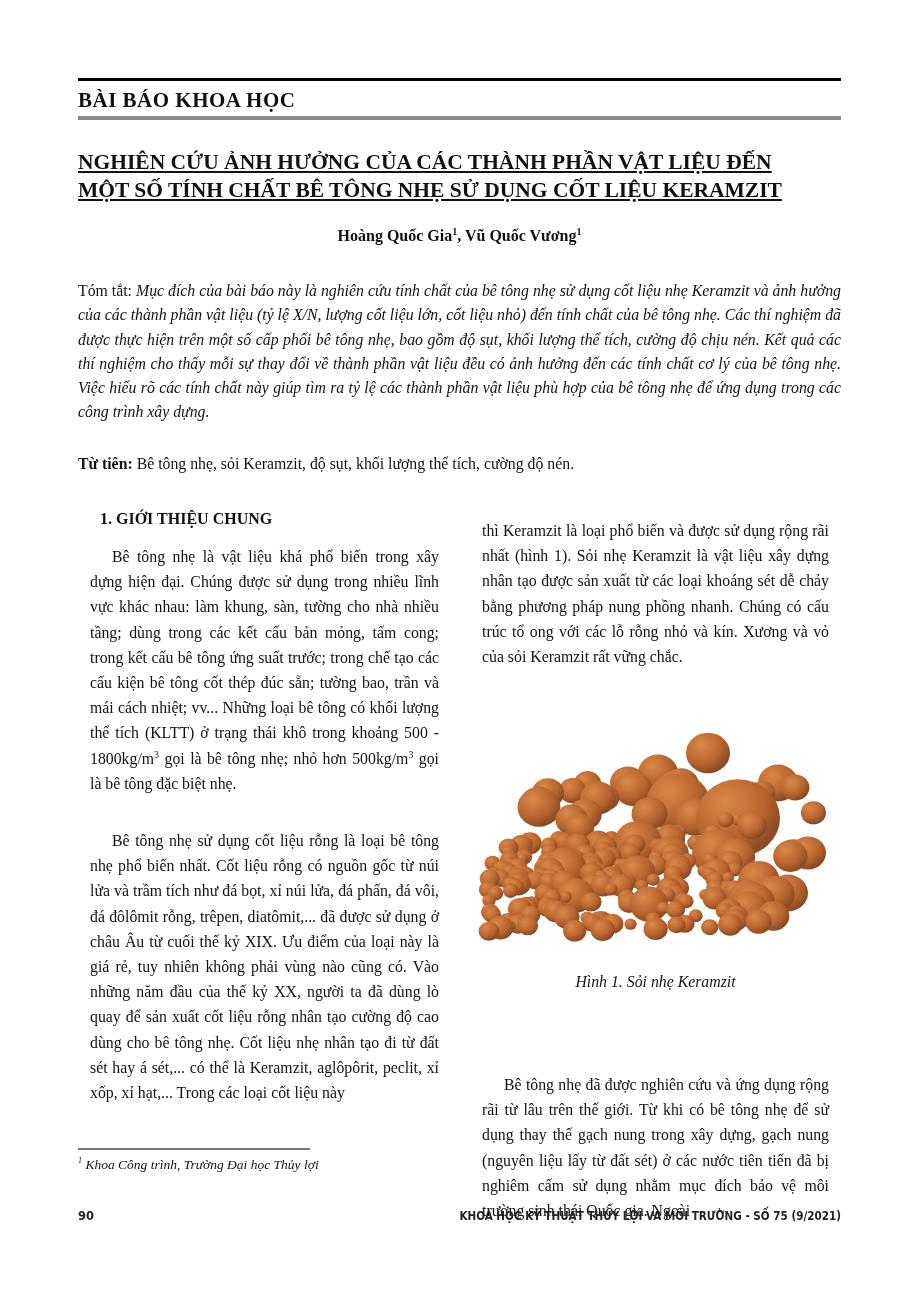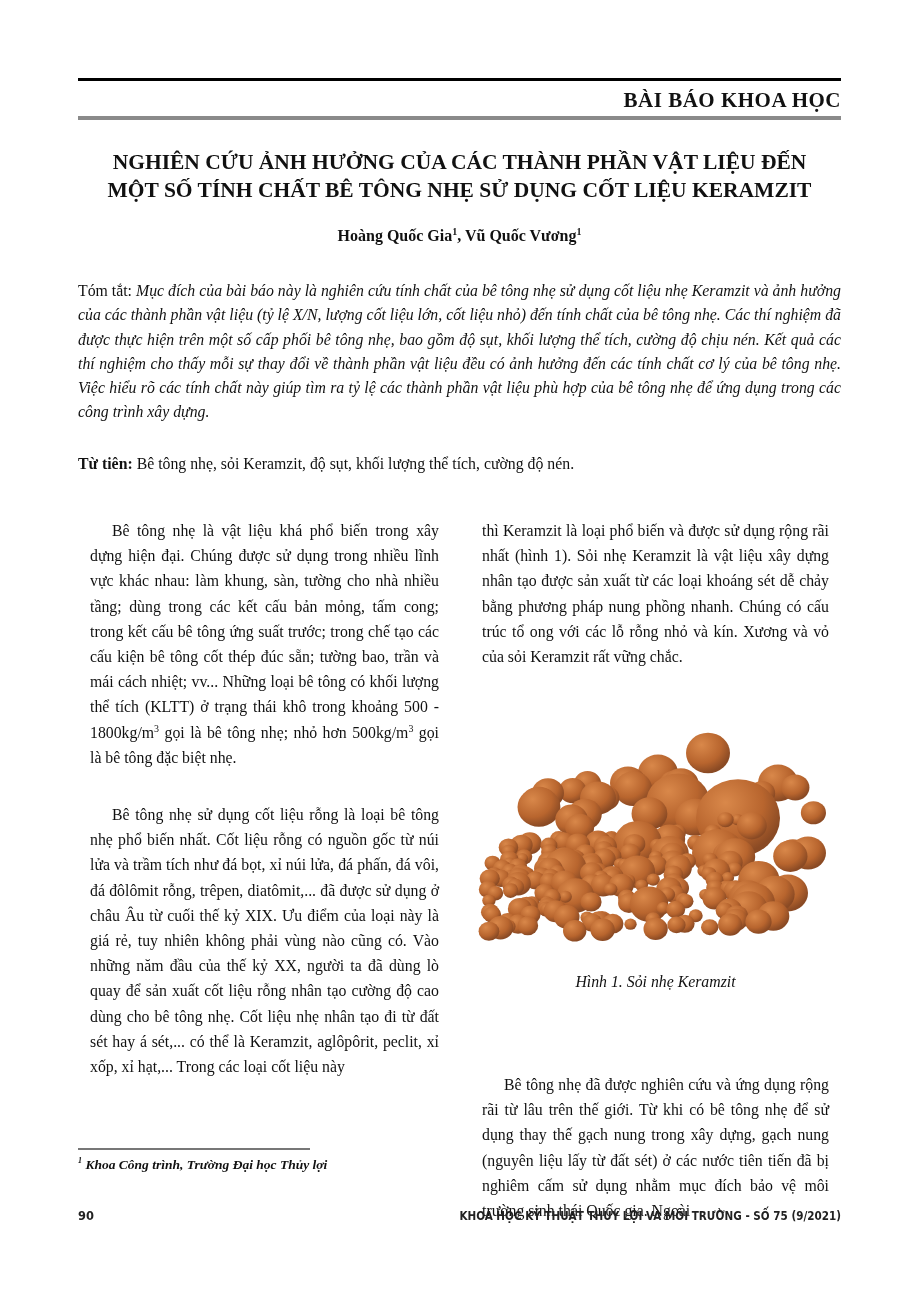--- a/index.html
+++ b/index.html
@@ -1,23 +1,23 @@
 <!DOCTYPE html>
 <html><head>
 <meta charset="utf-8">
 <style>
   html, body { margin: 0; padding: 0; background: #ffffff; }
   body { width: 920px; height: 1302px; position: relative; overflow: hidden;
          font-family: "Liberation Serif", "DejaVu Serif", serif; color: #111; }
   .rule-top { position: absolute; left: 78px; top: 78px; width: 763px; height: 3px; background: #000; }
-  .section-label { position: absolute; left: 78px; top: 88px; width: 763px; text-align: right;
+  .section-label { position: absolute; left: 78px; top: 88px; width: 763px; text-align: left;
                    font-weight: bold; font-size: 21px; letter-spacing: 0.5px; }
   .rule-gray { position: absolute; left: 78px; top: 116px; width: 763px; height: 4px; background: #8a8a8a; }
-  .title { position: absolute; left: 78px; top: 148px; width: 763px; text-align: center;
-           font-weight: bold; font-size: 21.5px; line-height: 28px; }
+  .title { position: absolute; left: 78px; top: 148px; width: 763px; 
+           font-weight: bold; font-size: 21.5px; line-height: 28px; text-decoration: underline; }
   .authors { position: absolute; left: 78px; top: 226px; width: 763px; text-align: center;
              font-weight: bold; font-size: 16px; }
   .authors sup { font-size: 10px; }
   .abstract { position: absolute; left: 78px; top: 279px; width: 763px; font-size: 15.8px;
               line-height: 24.3px; text-align: justify; }
   .abstract .lbl { font-weight: normal; font-style: normal; }
   .abstract .txt { font-style: italic; }
   .keywords { position: absolute; left: 78px; top: 452px; width: 763px; font-size: 15.8px; line-height: 24px; }
   .keywords .lbl { font-weight: bold; }
   .col { position: absolute; font-size: 15.8px; line-height: 25.2px; text-align: justify; }
@@ -26,21 +26,21 @@
   .col p { margin: 12px; text-indent: 22px; }
   .col p.noindent { text-indent: 0; }
   .heading { font-weight: bold; font-size: 16px; margin: 0 0 1px 22px; line-height: 26px; }
   .gap { height: 8px; }
   sup.u { font-size: 10px; line-height: 0; }
   .figure { position: absolute; left: 478px; top: 723px; width: 356px; height: 240px; }
   .caption { position: absolute; left: 470px; top: 973px; width: 371px; text-align: center;
              font-style: italic; font-size: 15.8px; }
   .col-right2 { left: 470px; top: 1060px; width: 371px; }
   .fn-rule { position: absolute; left: 78px; top: 1148px; width: 232px; height: 2px; background: #777; }
-  .footnote { position: absolute; left: 78px; top: 1156px; width: 400px; font-style: italic; font-size: 13.5px; font-weight: bold; }
+  .footnote { position: absolute; left: 78px; top: 1156px; width: 400px; font-style: italic; font-size: 13.5px; }
   .footnote sup { font-size: 8px; }
   .footer-page { position: absolute; left: 78px; top: 1208px; font-family: "DejaVu Sans", sans-serif;
                  font-size: 13px; font-weight: bold; color: #222; transform: scaleX(0.88); transform-origin: left; }
   .footer-journal { position: absolute; right: 79px; top: 1208px; font-family: "DejaVu Sans", sans-serif;
                     font-size: 13px; color: #222; font-weight: bold; white-space: nowrap;
                     transform: scaleX(0.80); transform-origin: right; }
 </style>
 </head>
 <body>
 
@@ -60,20 +60,21 @@
 <div class="abstract">
   <span class="lbl">Tóm tắt:</span>
   <span class="txt">Mục đích của bài báo này là nghiên cứu tính chất của bê tông nhẹ sử dụng cốt liệu nhẹ Keramzit và ảnh hưởng của các thành phần vật liệu (tỷ lệ X/N, lượng cốt liệu lớn, cốt liệu nhỏ) đến tính chất của bê tông nhẹ. Các thí nghiệm đã được thực hiện trên một số cấp phối bê tông nhẹ, bao gồm độ sụt, khối lượng thể tích, cường độ chịu nén. Kết quả các thí nghiệm cho thấy mỗi sự thay đổi về thành phần vật liệu đều có ảnh hưởng đến các tính chất cơ lý của bê tông nhẹ. Việc hiểu rõ các tính chất này giúp tìm ra tỷ lệ các thành phần vật liệu phù hợp của bê tông nhẹ để ứng dụng trong các công trình xây dựng.</span>
 </div>
 
 <div class="keywords">
   <span class="lbl">Từ tiên:</span><span> Bê tông nhẹ, sỏi Keramzit, độ sụt, khối lượng thể tích, cường độ nén.</span>
 </div>
 
 <div class="col col-left">
+  <div class="heading">1. GIỚI THIỆU CHUNG</div>
   <p><span>Bê tông nhẹ là vật liệu khá phổ biến trong xây dựng hiện đại. Chúng được sử dụng trong nhiều lĩnh vực khác nhau: làm khung, sàn, tường cho nhà nhiều tầng; dùng trong các kết cấu bản mỏng, tấm cong; trong kết cấu bê tông ứng suất trước; trong chế tạo các cấu kiện bê tông cốt thép đúc sẵn; tường bao, trần và mái cách nhiệt; vv... Những loại bê tông có khối lượng thể tích (KLTT) ở trạng thái khô trong khoảng 500 - 1800kg/m</span><sup class="u">3</sup><span> gọi là bê tông nhẹ; nhỏ hơn 500kg/m</span><sup class="u">3</sup><span> gọi là bê tông đặc biệt nhẹ.</span></p>
   <div class="gap"></div>
   <p>Bê tông nhẹ sử dụng cốt liệu rỗng là loại bê tông nhẹ phổ biến nhất. Cốt liệu rỗng có nguồn gốc từ núi lửa và trầm tích như đá bọt, xỉ núi lửa, đá phấn, đá vôi, đá đôlômit rỗng, trêpen, diatômit,... đã được sử dụng ở châu Âu từ cuối thế kỷ XIX. Ưu điểm của loại này là giá rẻ, tuy nhiên không phải vùng nào cũng có. Vào những năm đầu của thế kỷ XX, người ta đã dùng lò quay để sản xuất cốt liệu rỗng nhân tạo cường độ cao dùng cho bê tông nhẹ. Cốt liệu nhẹ nhân tạo đi từ đất sét hay á sét,... có thể là Keramzit, aglôpôrit, peclit, xỉ xốp, xỉ hạt,... Trong các loại cốt liệu này</p>
 </div>
 
 <div class="col col-right">
   <p class="noindent">thì Keramzit là loại phổ biến và được sử dụng rộng rãi nhất (hình 1). Sỏi nhẹ Keramzit là vật liệu xây dựng nhân tạo được sản xuất từ các loại khoáng sét dễ chảy bằng phương pháp nung phồng nhanh. Chúng có cấu trúc tổ ong với các lỗ rỗng nhỏ và kín. Xương và vỏ của sỏi Keramzit rất vững chắc.</p>
 </div>
 
 <div class="figure">

